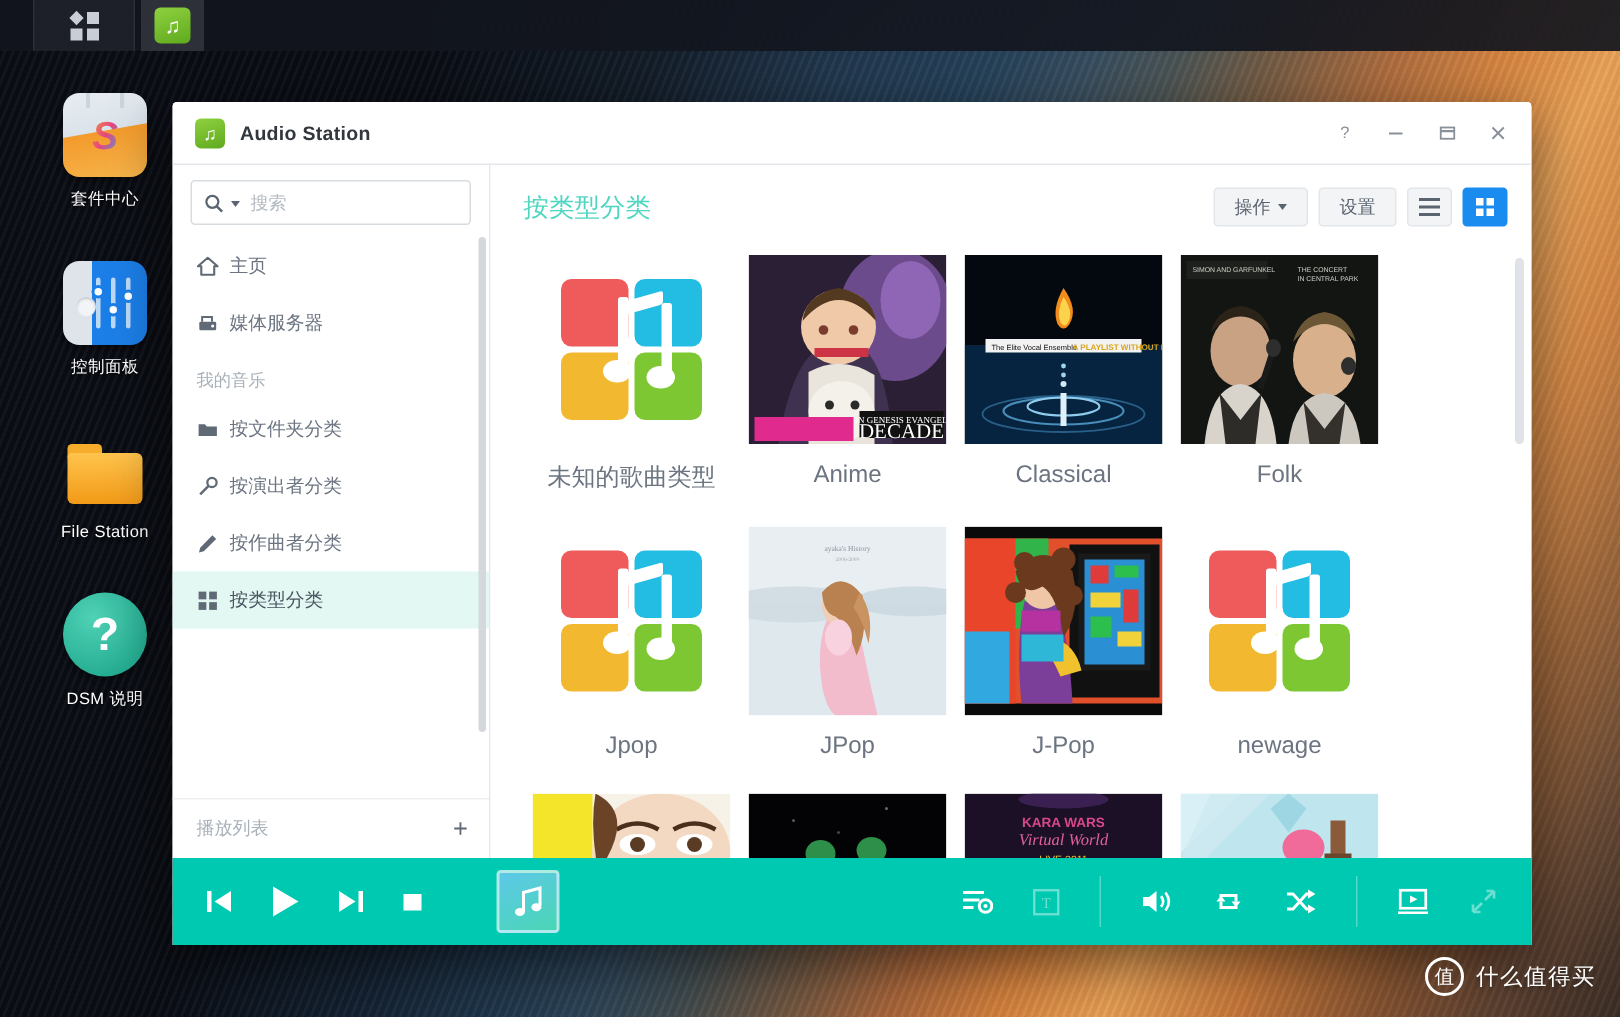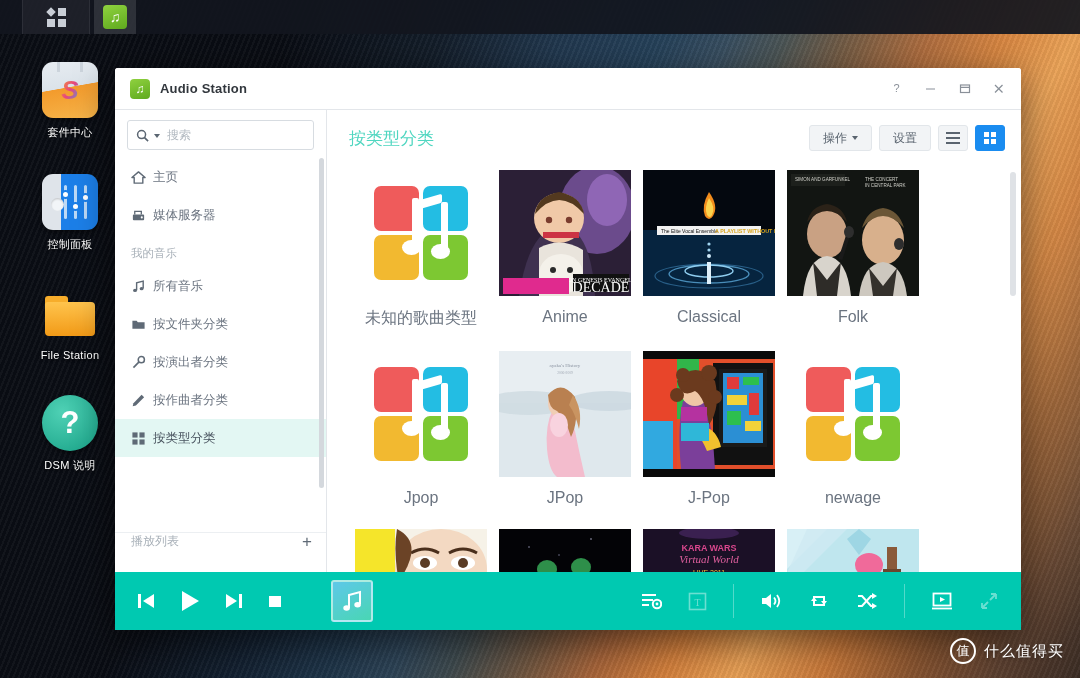--- a/index.html
+++ b/index.html
@@ -124,21 +124,21 @@
   .search-box input { border:none; outline:none; font-size:12px; color:#333; width:100%; font-family:inherit; background:transparent;}
   .search-box input::placeholder{ color:#b3bac1; }
 
   #navlist { flex:1; overflow:hidden; position:relative; }
   .nav-item { height:38px; display:flex; align-items:center; padding:0 12px 0 16px; cursor:pointer; color:#6b7480; font-size:12.5px;}
   .nav-item .ni { width:22px; display:flex; align-items:center; justify-content:flex-start; color:#5f6a76; flex:none;}
   .nav-item.active { background:#e3f7f3; color:#4a5560; }
   .nav-group { font-size:11.5px; color:#a8b0b8; padding:12px 0 6px 16px; }
   .nav-fill{ height:8px; }
 
-  .playlist-row { height:40px; border-top:1px solid #eceff2; display:flex; align-items:flex-start;
+  .playlist-row { height:40px; border-top:1px solid #eceff2; display:flex; align-items:center;
     padding:0 14px 0 16px; color:#a8b0b8; font-size:12px; flex:none;}
   .plus-btn { margin-left:auto; color:#5f6a76; font-size:17px; cursor:pointer; line-height:1;}
 
   .sb-scroll { position:absolute; right:2px; top:48px; width:5px; height:330px; background:#d4d8dd; border-radius:3px; cursor:pointer;}
 
   
   #content { flex:1; display:flex; flex-direction:column; min-width:0; position:relative; background:#fff;}
   #chead { height:56px; display:flex; align-items:center; padding:0 16px 0 22px; flex:none; }
   #ptitle { font-size:17px; color:#4fd6c0; }
   .toolbar { margin-left:auto; display:flex; align-items:center; gap:7px; }
@@ -312,30 +312,20 @@
                 <rect x="2" y="7" width="12" height="6" rx="1" fill="currentColor"></rect>
                 <path d="M4 7 V3.5 H11 V7" fill="none" stroke="currentColor" stroke-width="1.4"></path>
                 <circle cx="11.5" cy="10" r="1.1" fill="#fff"></circle>
               </svg>
           </span>
           <span>媒体服务器</span>
         </div>
 
         <div class="nav-group">我的音乐</div>
 
-        <div class="nav-item">
-          <span class="ni">
-            <svg width="15" height="15" viewBox="0 0 16 16">
-                <path d="M6 12 V4 L13 2.2 V10" fill="none" stroke="currentColor" stroke-width="1.5"></path>
-                <ellipse cx="4.3" cy="12.2" rx="2.1" ry="1.7" fill="currentColor"></ellipse>
-                <ellipse cx="11.3" cy="10.3" rx="2.1" ry="1.7" fill="currentColor"></ellipse>
-              </svg>
-          </span>
-          <span>所有音乐</span>
-        </div>
         <div class="nav-item">
           <span class="ni">
             <svg width="15" height="15" viewBox="0 0 16 16">
                 <path d="M1.5 4 H6 L7.3 5.6 H14.5 V12.5 H1.5 Z" fill="currentColor"></path>
               </svg>
           </span>
           <span>按文件夹分类</span>
         </div>
         <div class="nav-item">
           <span class="ni">

